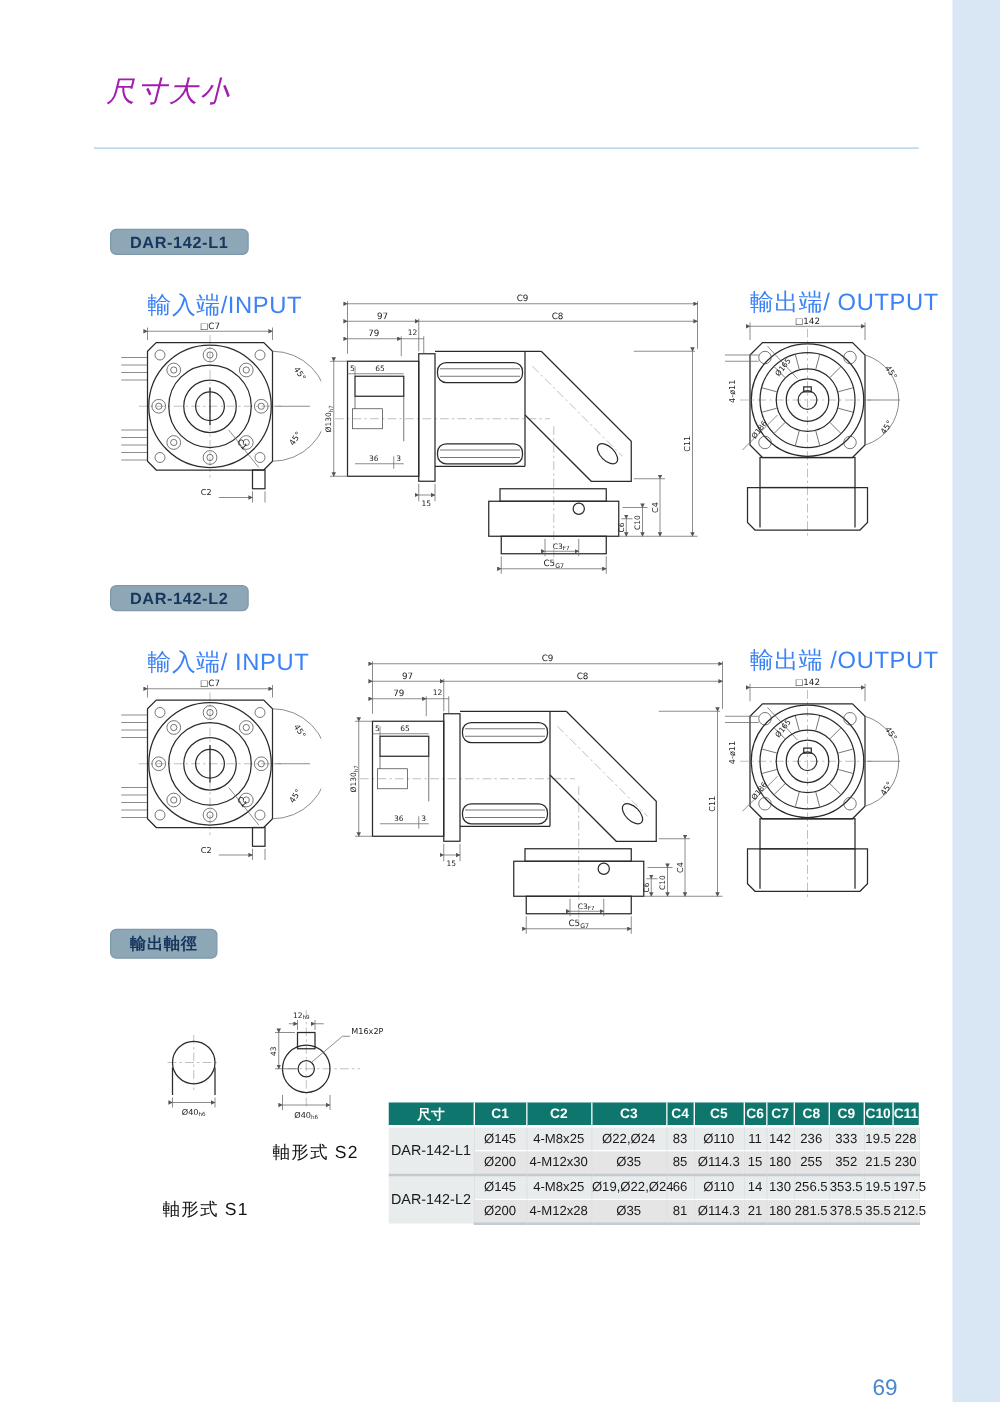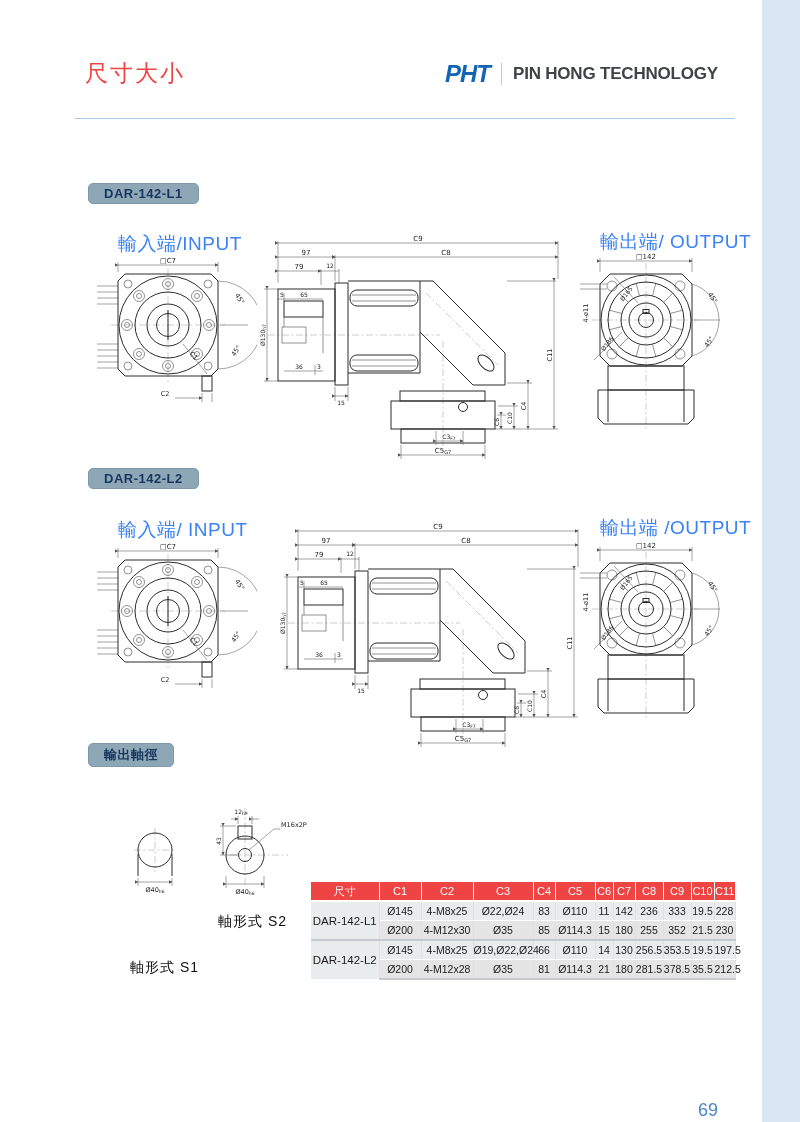--- a/index.html
+++ b/index.html
@@ -1,35 +1,35 @@
 <!DOCTYPE html>
 <html><head>
 <meta charset="utf-8">
 <style>
   html,body{margin:0;padding:0;background:#ffffff;}
   .page{position:relative;width:800px;height:1122px;background:#fff;overflow:hidden;
         font-family:"Liberation Sans","DejaVu Sans",sans-serif;color:#222;}
   .side-bar{position:absolute;left:762px;top:0;width:38px;height:1122px;background:#d9e6f4;}
-  .page-title{position:absolute;left:85px;top:58px;font-size:23px;color:#ef4444;letter-spacing:2px;font-weight:500;}
+  .page-title{position:absolute;left:85px;top:58px;font-size:23px;color:#a21caf;letter-spacing:2px;font-weight:500;font-style:italic;}
   .brand{position:absolute;left:445px;top:60px;display:flex;align-items:center;}
   .brand-logo{font-size:24px;font-weight:bold;font-style:italic;color:#1464b4;letter-spacing:-1px;}
   .brand-divider{width:1px;height:22px;background:#c5c9cc;margin:0 11px;}
   .brand-name{font-size:17px;font-weight:bold;color:#3f4345;letter-spacing:-0.2px;}
   .header-rule{position:absolute;left:75px;top:118px;width:660px;height:0;border-top:1.5px solid #a8cbe8;}
   .badge{position:absolute;background:#8ea7b7;border:1px solid #7e99aa;border-radius:5px;
          color:#17365d;font-size:13px;font-weight:bold;padding:2px 15px;letter-spacing:0.5px;}
   .drawing-label{position:absolute;font-size:19px;color:#3b82f6;letter-spacing:0.5px;}
   .shaft-caption{position:absolute;font-size:14px;color:#111;letter-spacing:1px;}
   .page-number{position:absolute;left:698px;top:1100px;font-size:18px;color:#4a86c8;}
   .abs{position:absolute;}
 
   
   .dims-table-wrap{position:absolute;left:311px;top:882px;width:424px;}
   table.dims{border-collapse:collapse;table-layout:fixed;width:424px;}
-  table.dims th{background:#ef4444;color:#fff;font-size:11px;font-weight:normal;height:18px;
+  table.dims th{background:#0f766e;color:#fff;font-size:11px;font-weight:bold;height:18px;
                 border-left:1px solid #fff;border-bottom:2px solid #fff;padding:0;text-align:center;}
   table.dims th:first-child{border-left:none;}
   table.dims td{font-size:10.5px;color:#1a1a1a;height:18px;text-align:center;padding:0;
                 white-space:nowrap;border-right:1px solid #dde1e4;border-bottom:1px solid #fff;}
   table.dims tr.row-a td{background:#e9eced;}
   table.dims tr.row-b td{background:#e5e5e5;}
   table.dims td.model-cell{background:#e9eced;font-size:11.5px;}
   table.dims tr.group-start td{border-top:2px solid #c4cad0;}
   table.dims tbody tr:last-child td{border-bottom:2px solid #c4cad0;}
   .footnote{position:absolute;left:309px;top:974px;font-size:11.5px;color:#000;letter-spacing:0.2px;}
@@ -44,25 +44,20 @@
 </style>
 </head>
 <body>
 
 <div class="page">
 
   <div class="side-bar"></div>
 
   <div class="page-title">尺寸大小</div>
 
-  <div class="brand">
-    <span class="brand-logo">PHT</span>
-    <span class="brand-divider"></span>
-    <span class="brand-name">PIN HONG TECHNOLOGY</span>
-  </div>
 
   <div class="header-rule"></div>
 
   <div class="badge" style="left:88px;top:183px;">DAR-142-L1</div>
   <div class="drawing-label" style="left:118px;top:231px;">輸入端/INPUT</div>
   <div class="abs" style="left:95px;top:252px;">
 <svg width="162" height="160" viewBox="0 0 162 160">
   <defs>
     <marker id="ah" markerWidth="7" markerHeight="7" refX="5.5" refY="3" orient="auto">
       <path d="M0,0 L6,3 L0,6 Z" fill="#555"></path>

